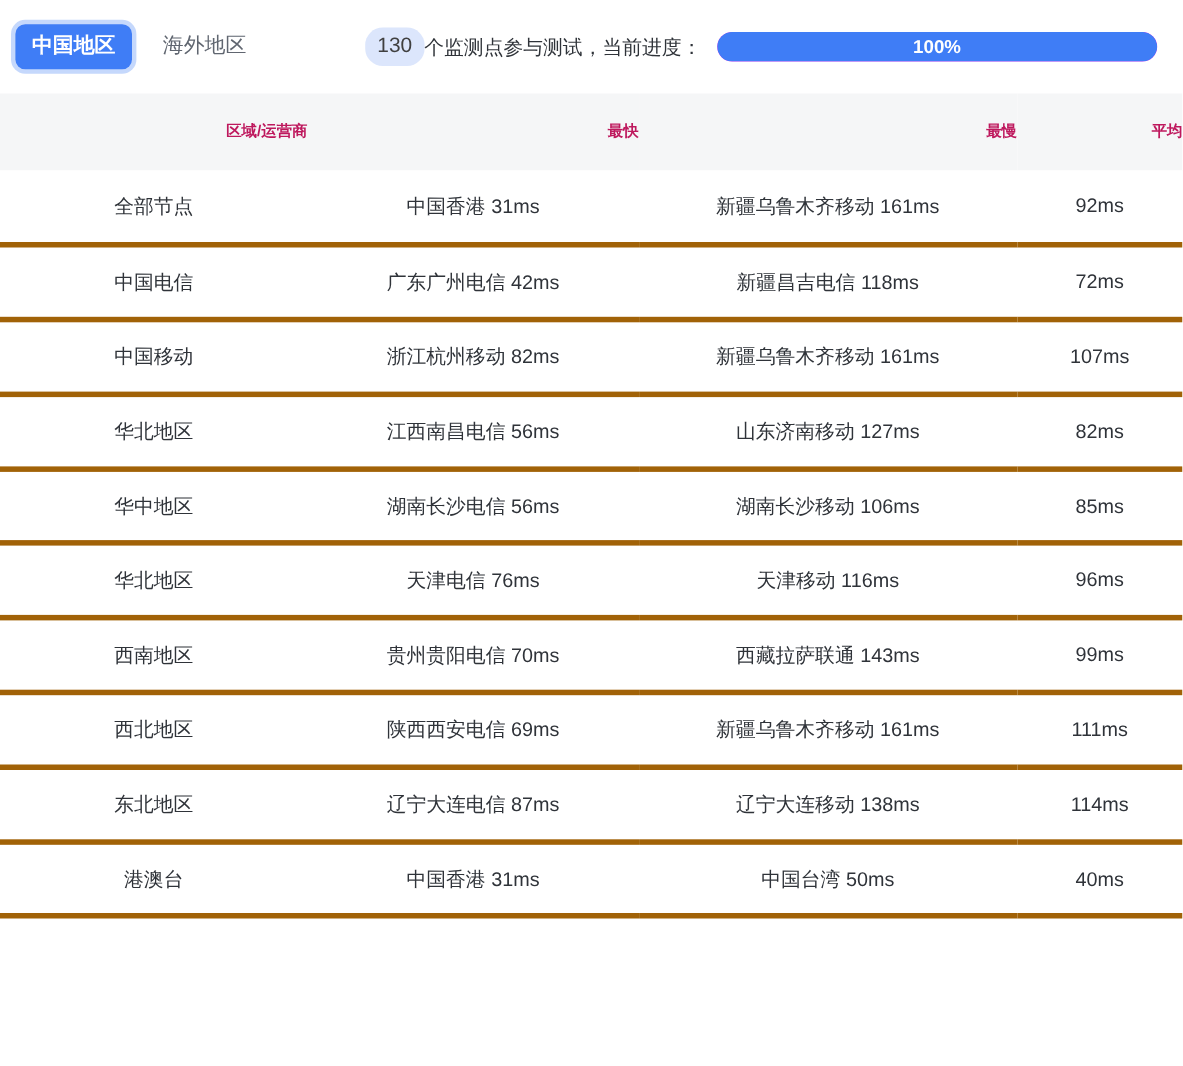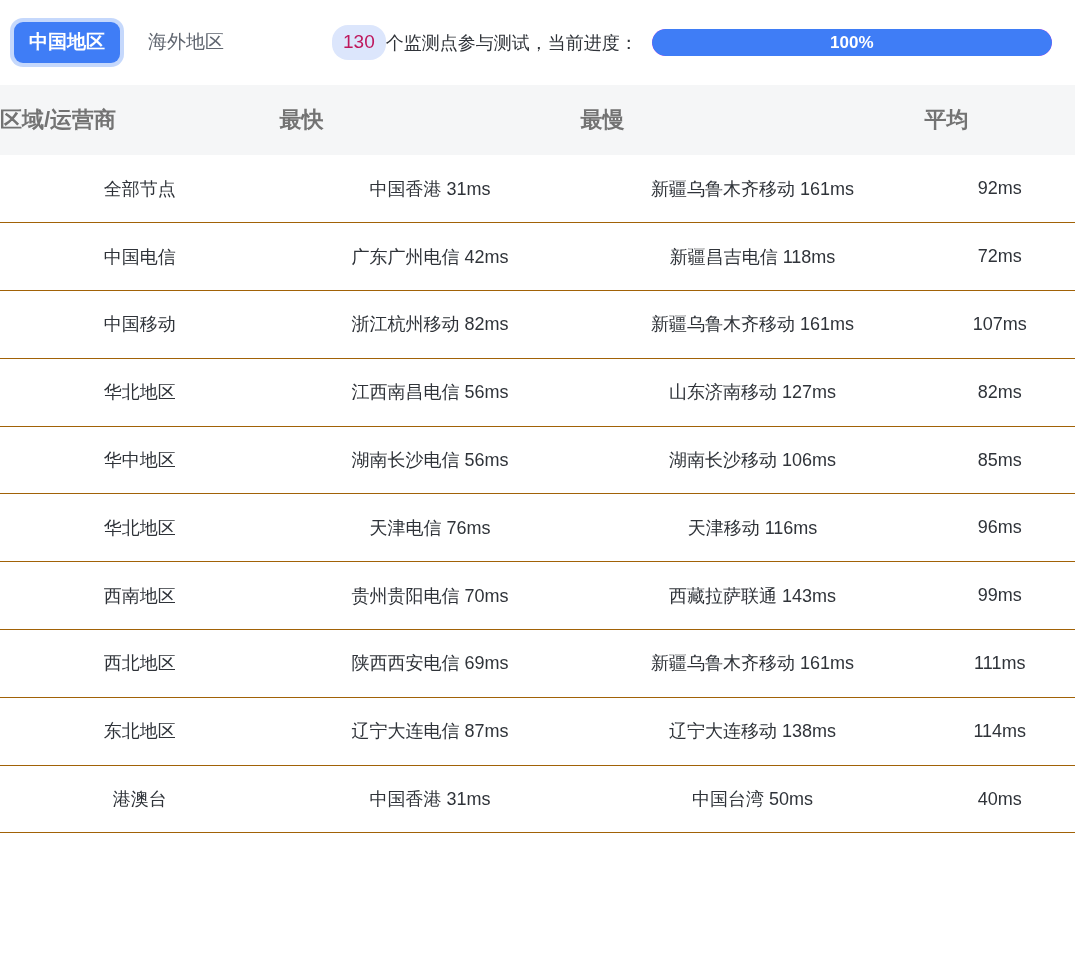--- a/index.html
+++ b/index.html
@@ -36,21 +36,21 @@
     color: #606670;
     font-size: 19px;
     background: none;
     border: none;
     cursor: pointer;
     line-height: 1.2;
   }
   .count-badge {
     margin-left: 108px;
     background: #dce6fc;
-    color: #be185d;
+    color: #404040;
     font-size: 19px;
     padding: 7px 11px;
     border-radius: 16px;
     line-height: 1.1;
   }
   .monitor-text {
     margin-left: 0;
     font-size: 18px;
     color: #2f3339;
     white-space: nowrap;
@@ -82,33 +82,33 @@
     border-collapse: collapse;
     table-layout: fixed;
   }
   col.c1 { width: 26%; }
   col.c2 { width: 28%; }
   col.c3 { width: 32%; }
   col.c4 { width: 14%; }
   thead th {
     height: 70px;
     background: #f5f6f7;
-    color: #737373;
-    font-size: 22px;
+    color: #be185d;
+    font-size: 14px;
     font-weight: 700;
-    text-align: left;
+    text-align: right;
     vertical-align: middle;
   }
   tbody td {
     height: 67.8px;
     text-align: center;
     vertical-align: middle;
     font-size: 18px;
     color: #2f3339;
-    border-bottom: 1px solid #a16207;
+    border-bottom: 5px solid #a16207;
     background: #ffffff;
     white-space: nowrap;
   }
 </style>
 </head>
 <body>
 
 <div class="topbar">
   <button class="tab-active">中国地区</button>
   <button class="tab-inactive">海外地区</button>

